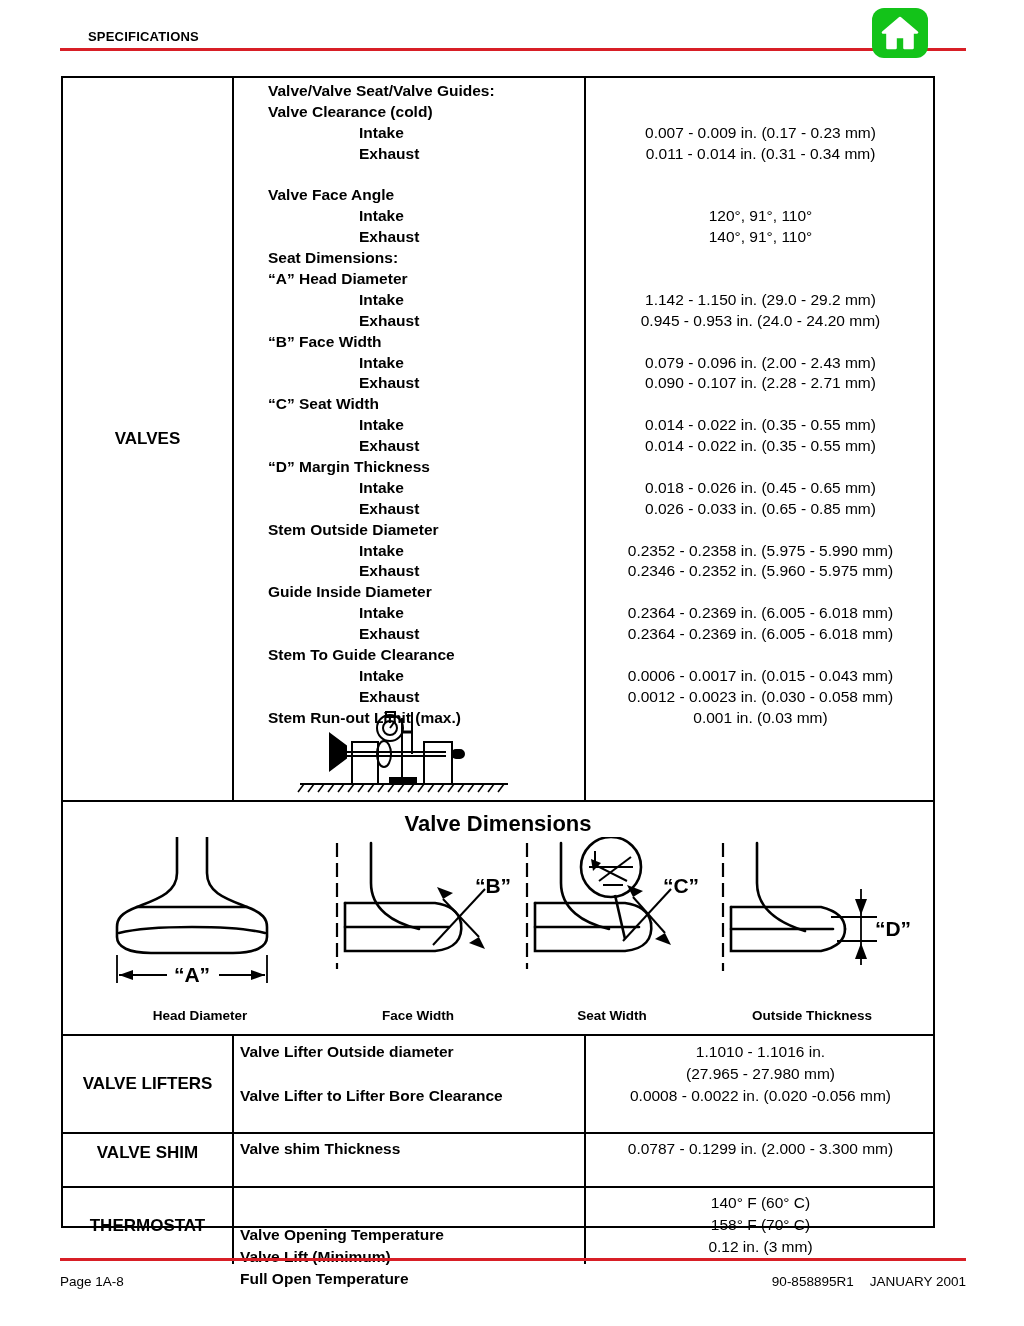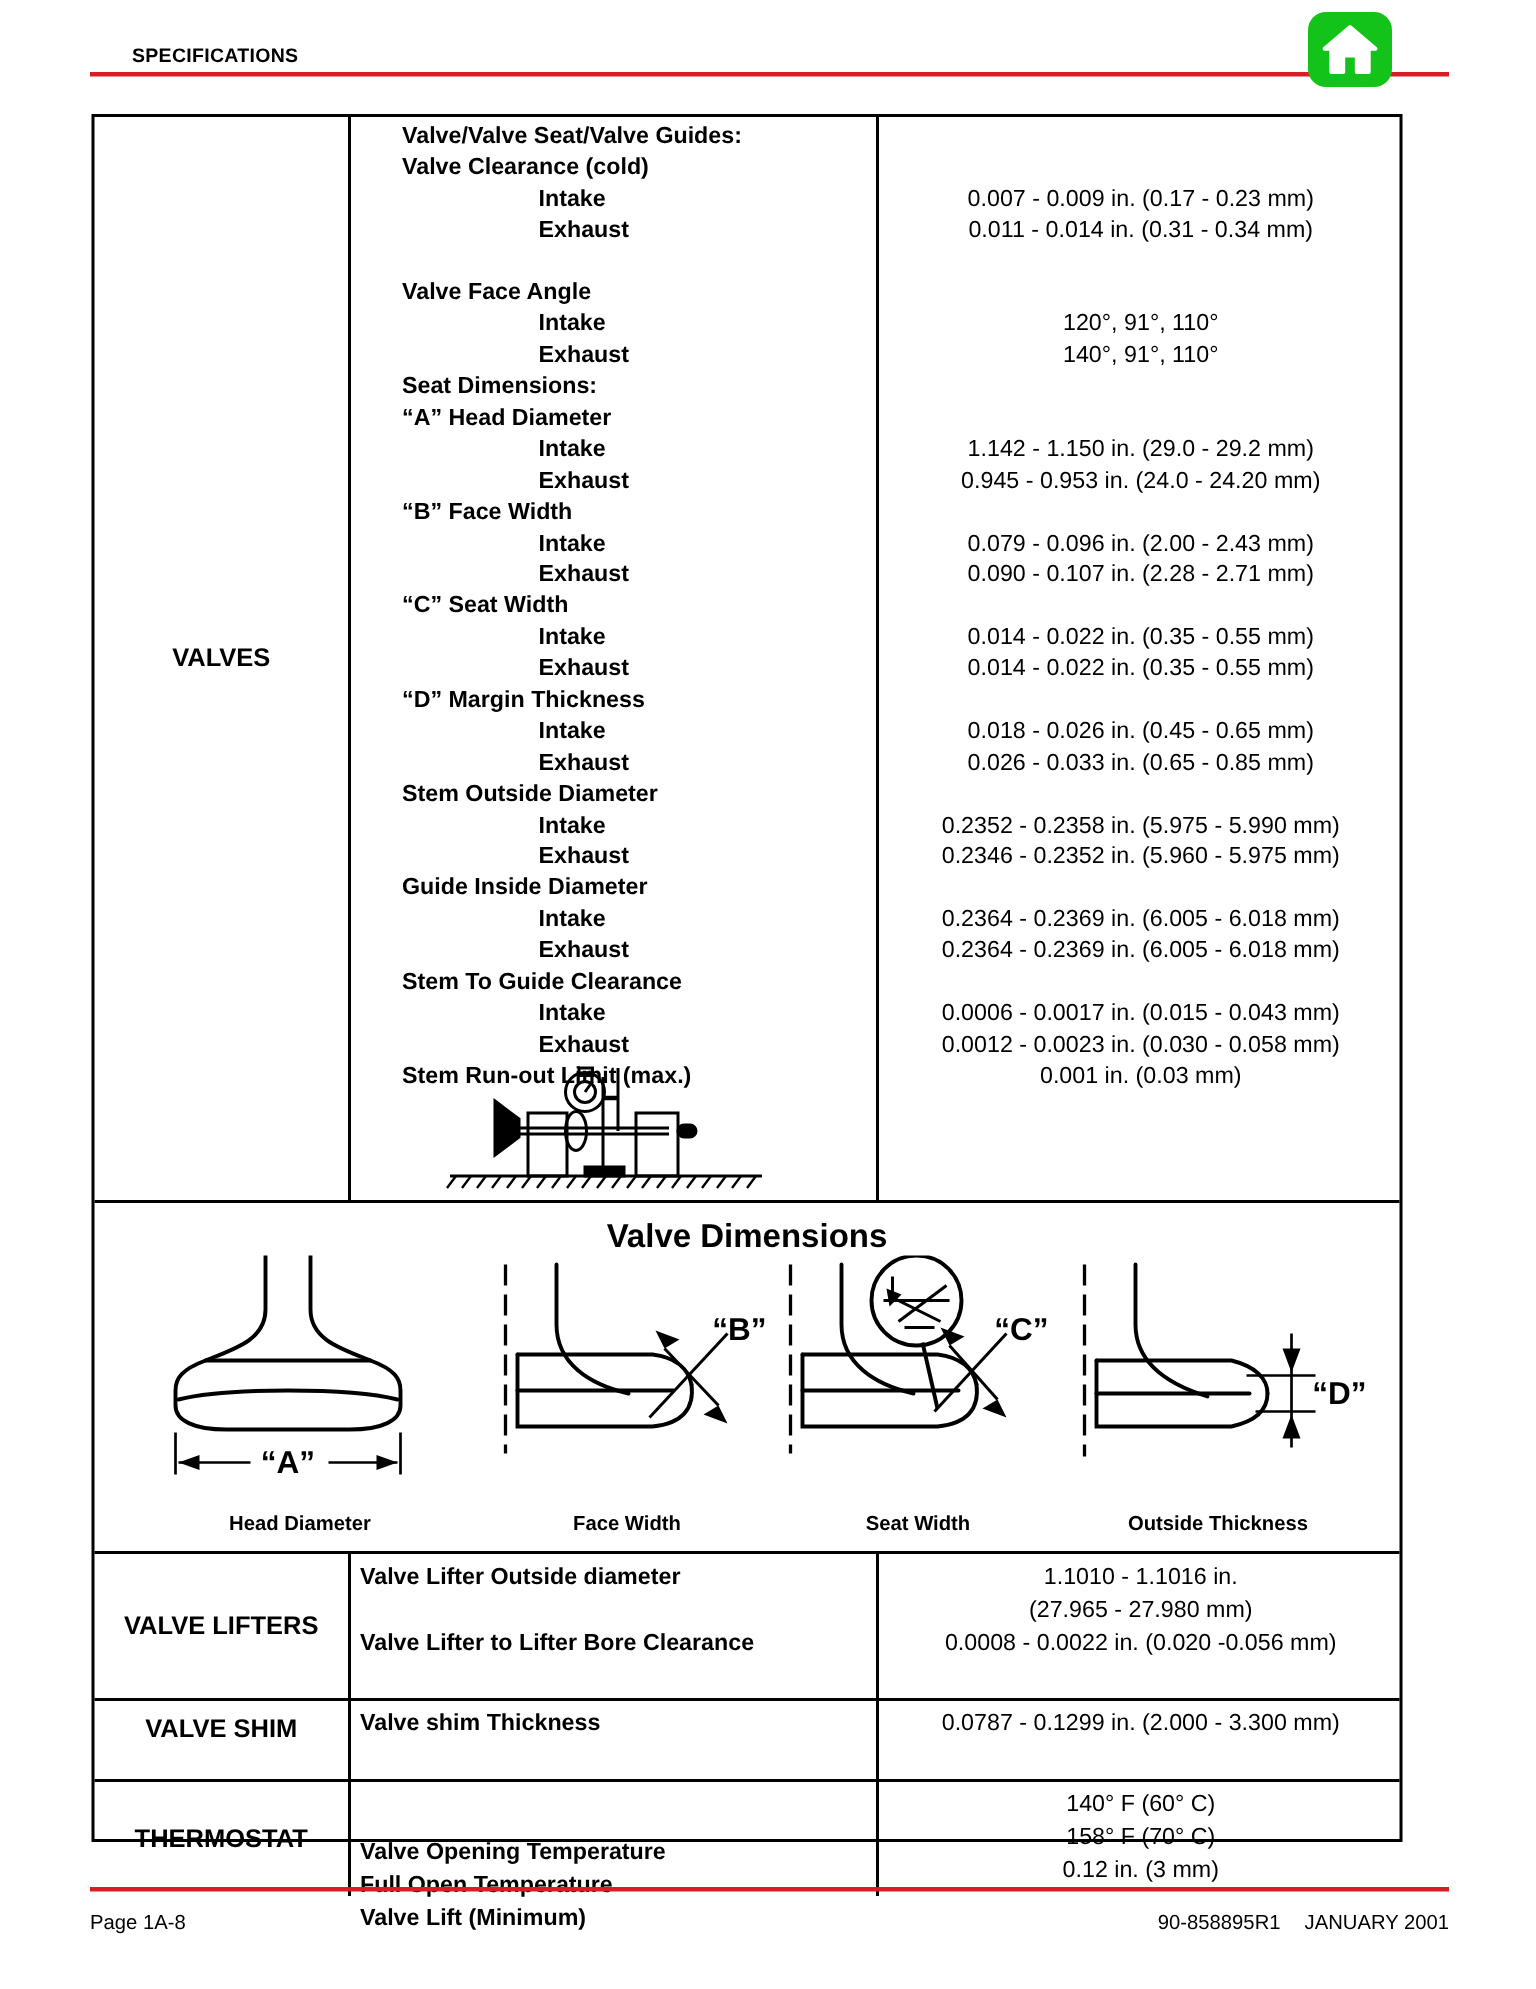--- a/index.html
+++ b/index.html
@@ -490,22 +490,22 @@
     <div class="hrule" style="top:1108px;"></div>
 
     <div class="lower-row" style="top:1110px; height:76px;">
       <div class="vrule" style="left:169px; top:0; height:76px;"></div>
       <div class="vrule" style="left:521px; top:0; height:76px;"></div>
 
       <div class="cat-label" style="left:0; top:0; width:169px; height:76px;">THERMOSTAT</div>
 
       <div class="lr-name" style="top:4px;margin-top:32px;">
           <div class="lrln">Valve Opening Temperature</div>
+          <div class="lrln">Valve Lift (Minimum)</div>
           <div class="lrln">Full Open Temperature</div>
-          <div class="lrln">Valve Lift (Minimum)</div>
         </div>
       <div class="lr-val" style="top:4px;">
           <div class="lrln">140° F (60° C)</div>
           <div class="lrln">158° F (70° C)</div>
           <div class="lrln">0.12 in. (3 mm)</div>
         </div>
     </div>
 
   </div>
 

